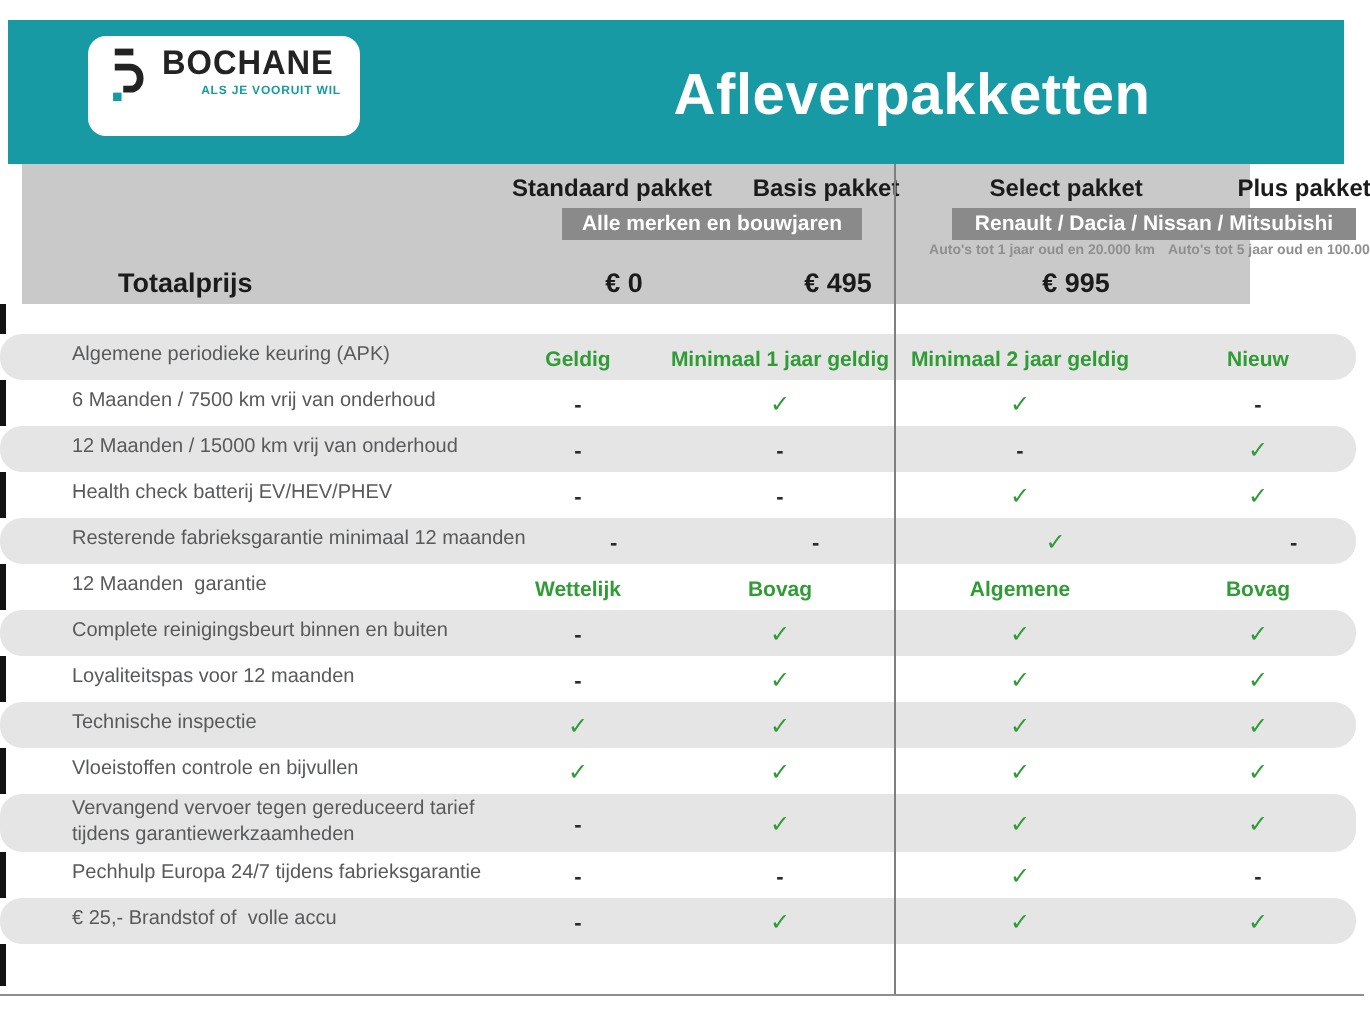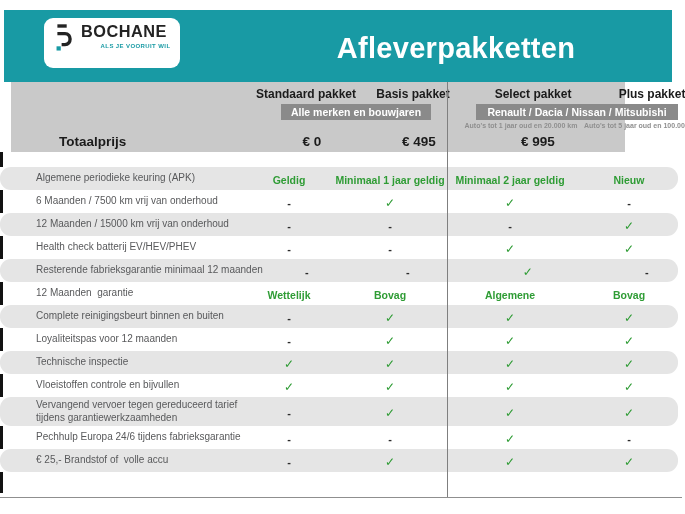--- a/index.html
+++ b/index.html
@@ -200,21 +200,21 @@
             <span class="row-label">Vervangend vervoer tegen gereduceerd tarief
 tijdens garantiewerkzaamheden</span>
           </div>
           <div class="c1"><span class="dash">-</span></div>
           <div class="c2"><span class="check">✓</span></div>
           <div class="c3"><span class="check">✓</span></div>
           <div class="c4"><span class="check">✓</span></div>
         </div>
         <div class="f-row white">
           <div class="c-lab">
-            <span class="row-label">Pechhulp Europa 24/6 tijdens fabrieksgarantie</span>
+            <span class="row-label">Pechhulp Europa 24/7 tijdens fabrieksgarantie</span>
           </div>
           <div class="c1"><span class="dash">-</span></div>
           <div class="c2"><span class="dash">-</span></div>
           <div class="c3"><span class="check">✓</span></div>
           <div class="c4"><span class="dash">-</span></div>
         </div>
         <div class="f-row gray">
           <div class="c-lab">
             <span class="row-label">€ 25,- Brandstof of  volle accu</span>
           </div>

